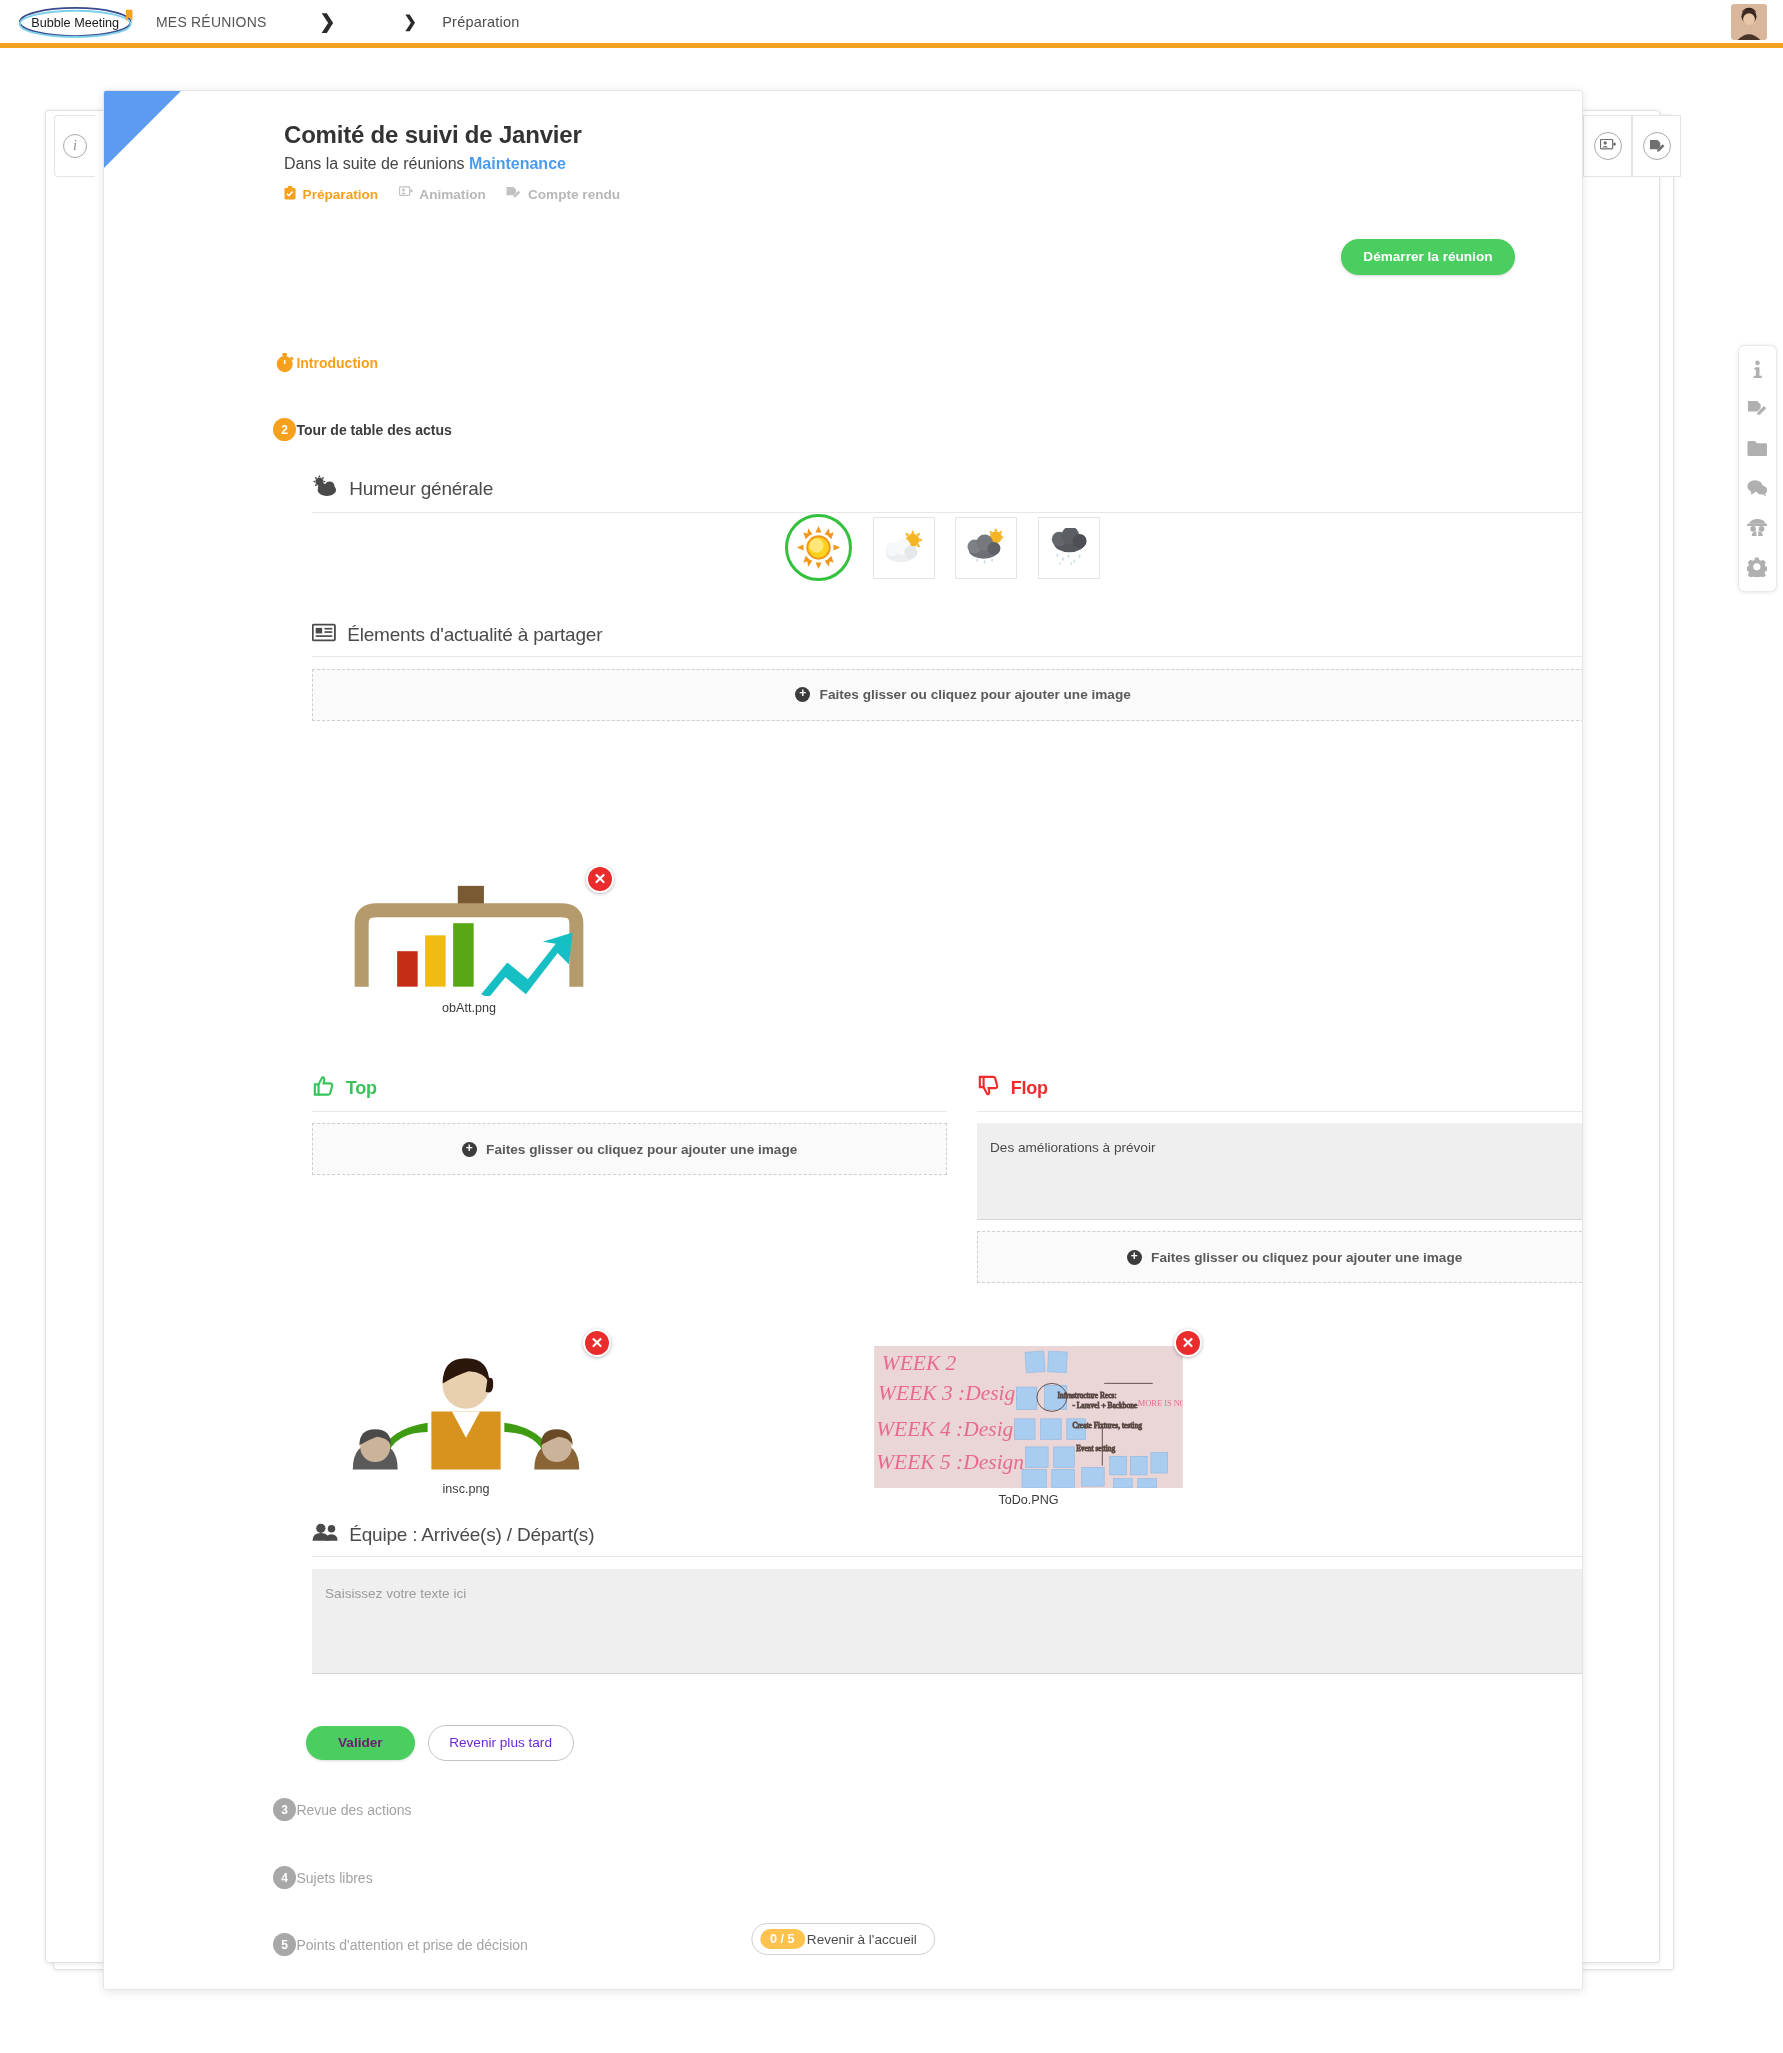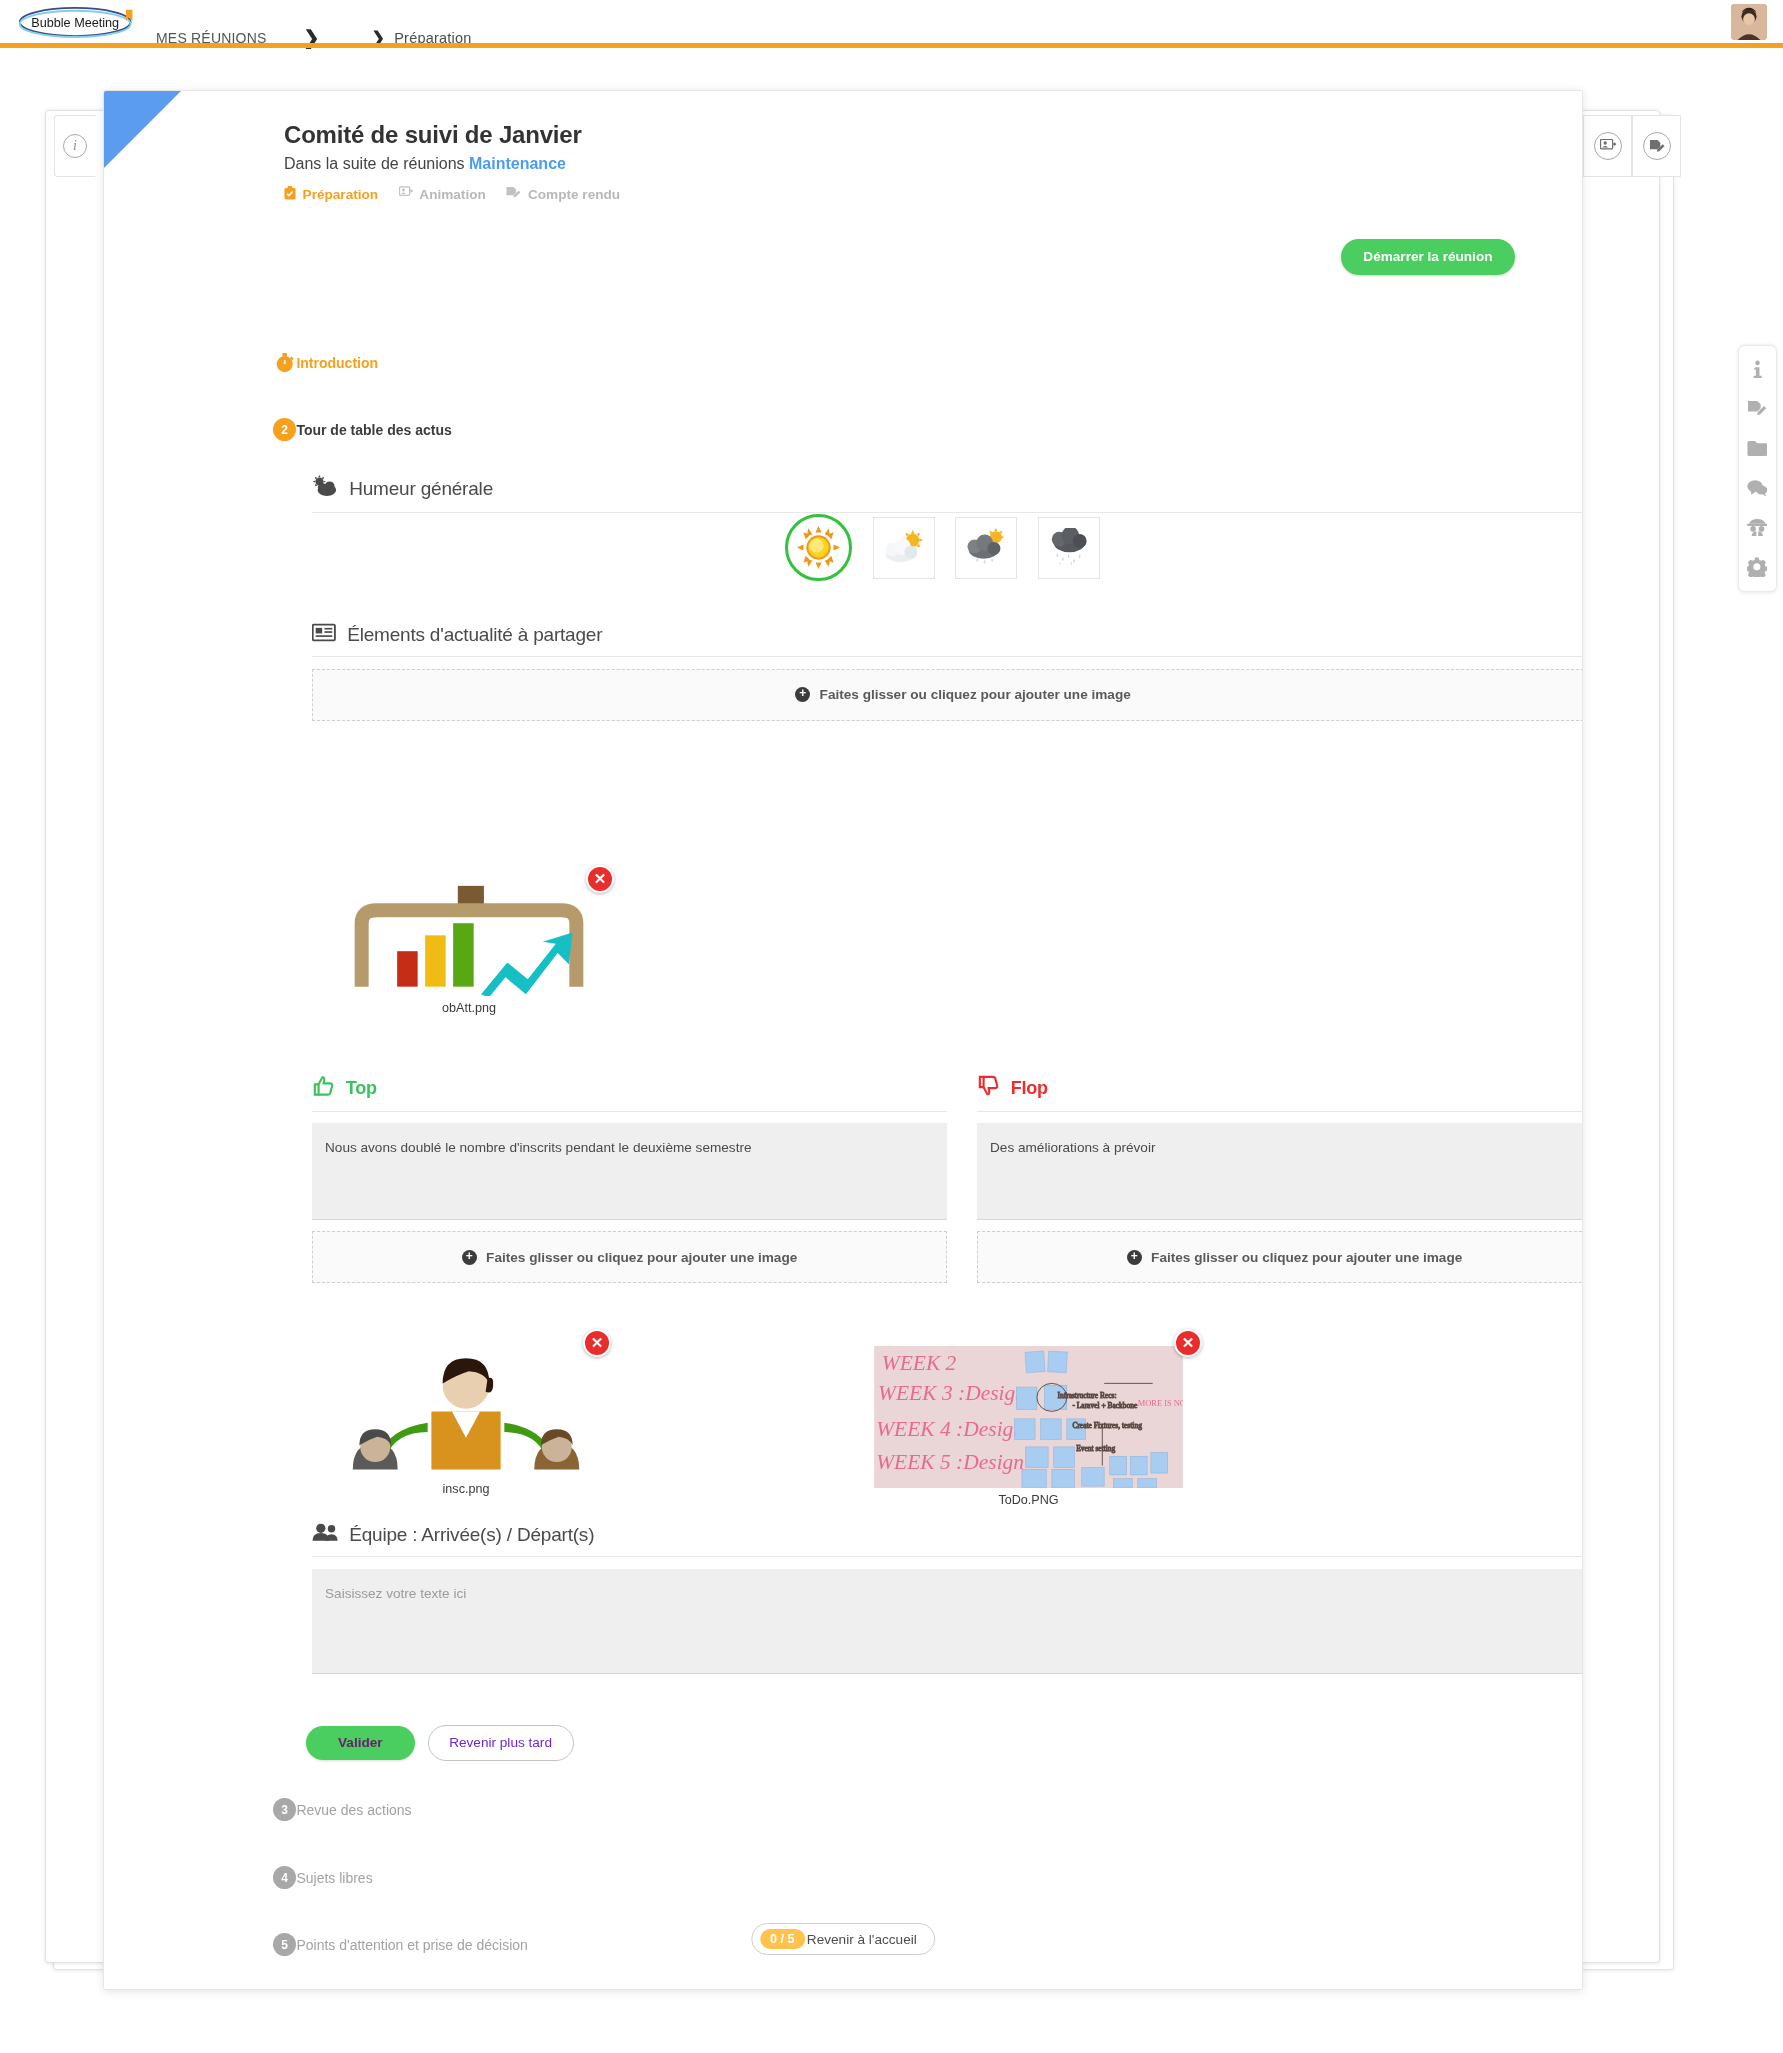--- a/index.html
+++ b/index.html
@@ -18,22 +18,22 @@
     display: flex; align-items: center;
   }
   .topbar-underline {
     position: absolute; left: 0; top: 43px; width: 1784px; height: 4.7px;
     background: #f5a11e;
   }
   .logo {
     position: absolute; left: 17px; top: 5.6px; width: 122px; height: 32px;
   }
   .breadcrumb {
-    position: absolute; left: 156px; top: 16px; height: 43px;
-    display: flex; align-items: center; gap: 0px;
+    position: absolute; left: 156px; top: 0; height: 43px;
+    display: flex; align-items: center; gap: 16px;
   }
   .bc-item {
     font-size: 14.5px; color: #4d4d4d; letter-spacing: 0.2px;
     padding: 0 13px 0 0;
   }
   .bc-item.caps { font-size: 14px; color: #555; }
   .bc-chev {
     font-size: 19px; font-weight: bold; color: #2b2b2b;
     padding: 0 24px 0 24px; line-height: 1;
   }
@@ -481,21 +481,20 @@
     <div class="sec-title" style="color:#39c35c; font-size:18px; font-weight:bold;">
       <span>
         <svg width="22.5" height="21.5" viewBox="0 0 24 23" fill="none" stroke="#39c35c" stroke-width="2.3">
           <path d="M7 10 L7 21 L3 21 L3 10 Z"></path>
           <path d="M7 10 L11 2.5 q2.6 -.6 2 3 L12.4 9 L20 9 q2.2 .6 1.4 3 l-2 7.6 q-.5 1.4 -2.4 1.4 L7 21"></path>
         </svg>
       </span>
       <span>Top</span>
     </div>
     <div class="sec-rule"></div>
-    <textarea class="ta" rows="3" style="height: 97px; margin-top: 11.2px;" placeholder="Saisissez votre texte ici">Nous avons doublé le nombre d'inscrits pendant le deuxième semestre</textarea>
     <div class="drop" style="margin-top:11.2px;">
       <span class="plus-ico">+</span>
       <span>Faites glisser ou cliquez pour ajouter une image</span>
     </div>
   </div>
 
   <div class="thumb-wrap" style="left:245px; top:1255px; width:234px;">
     <div class="thumb-del" style="left:234px; top:-17px;">✕</div>
     <svg width="234" height="131" viewBox="0 0 250 140">
       <path d="M40 118 q10 -26 44 -26 l0 -10 q-40 6 -52 34 z" fill="#3f9c12"></path>

